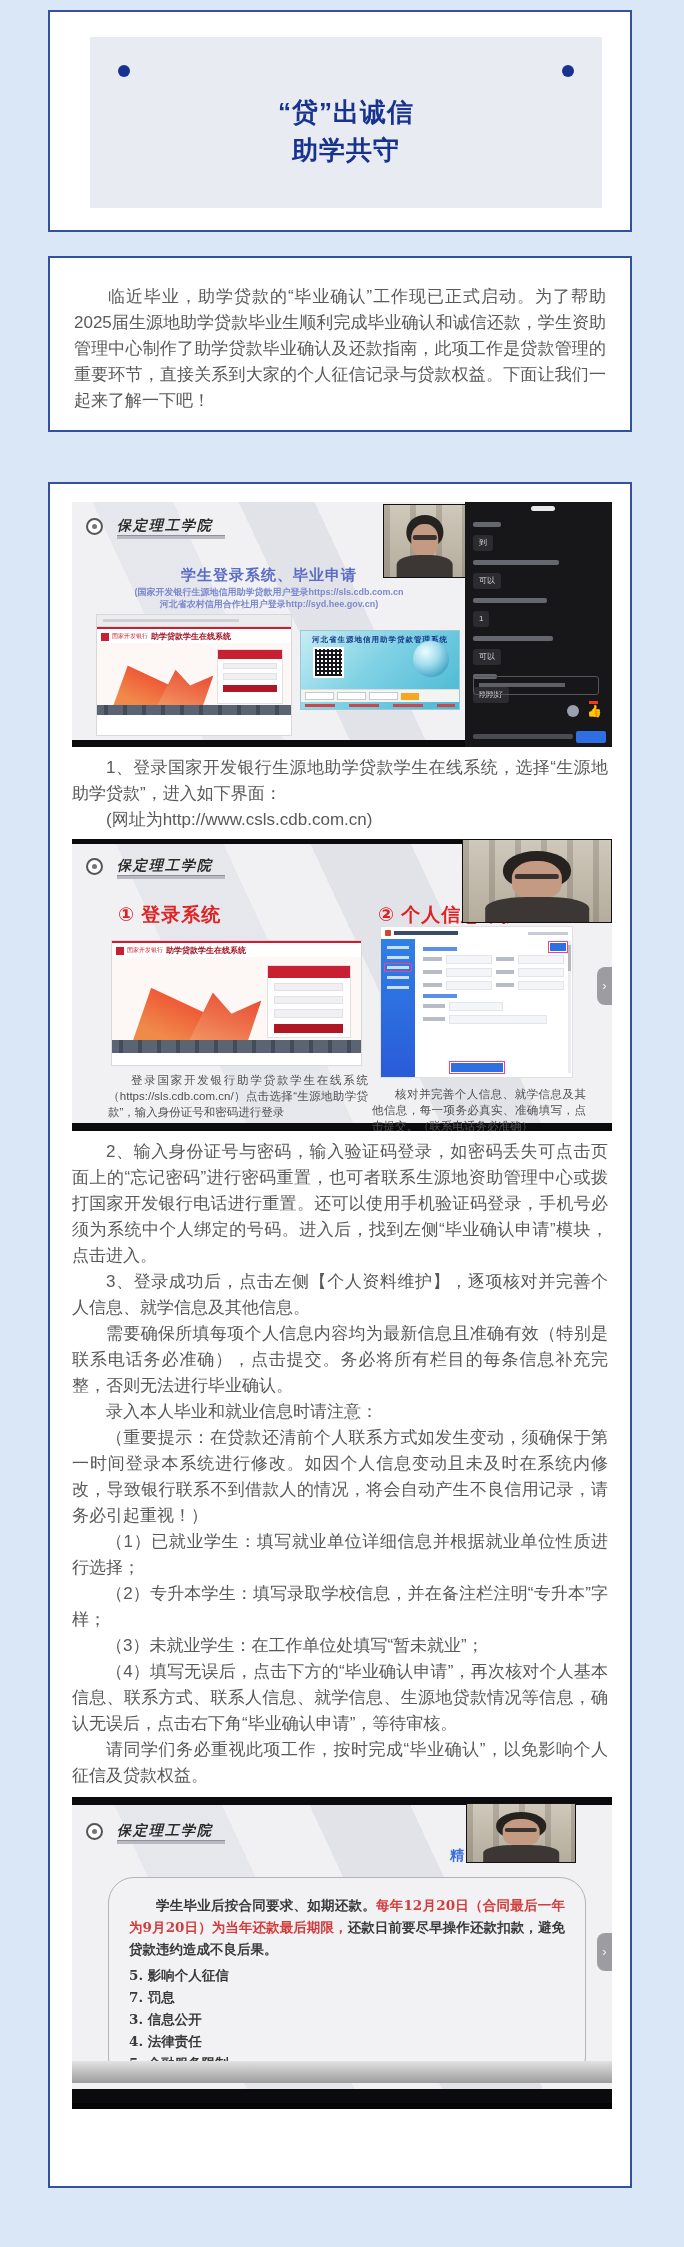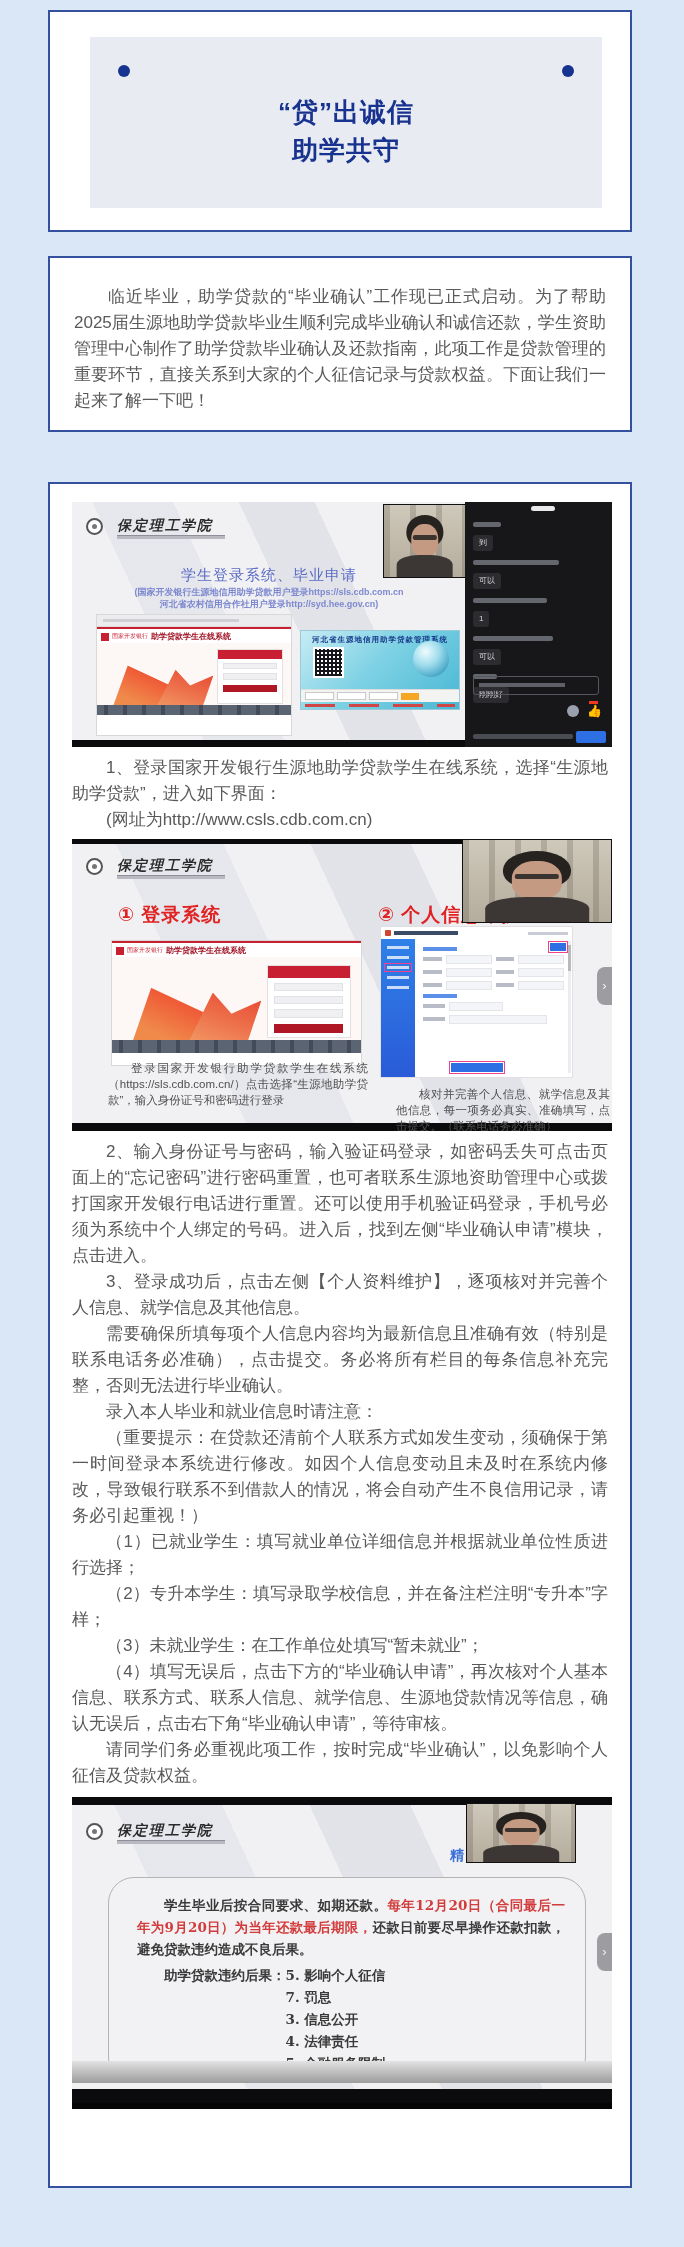--- a/index.html
+++ b/index.html
@@ -73,21 +73,21 @@
     background:#3c3734;border-radius:40% 40% 0 0;}
   .side-tab{
     position:absolute;right:0;width:15px;height:38px;background:#8e8e93;opacity:.85;
     border-radius:8px 0 0 8px;color:#f4f4f4;font-size:13px;line-height:38px;text-align:center;
   }
   
   #shot1{height:245px;}
   #shot1 .slide{left:0;top:0;width:394px;height:238px;}
   #shot1 .slide-title{
     position:absolute;left:0;right:0;top:64px;text-align:center;
-    color:#5b6cc4;font-weight:400;font-size:15px;letter-spacing:1px;
+    color:#5b6cc4;font-weight:700;font-size:15px;letter-spacing:1px;
   }
   #shot1 .slide-sub{
     position:absolute;left:0;right:0;top:84px;text-align:center;
     color:#7d89cf;font-weight:700;font-size:9px;line-height:12px;
   }
   .login-mini{position:absolute;background:#fff;border:1px solid #d8d8d8;box-sizing:border-box;overflow:hidden;}
   .lm-chrome{height:11px;background:#ececef;border-bottom:1px solid #dcdcdc;position:relative;}
   .lm-chrome::after{content:"";position:absolute;left:6px;top:4px;width:70%;height:3px;background:#cfcfd4;}
   .lm-redline{height:2px;background:#c91f33;}
   .lm-brand{display:flex;align-items:center;gap:3px;padding:2px 4px 1px 4px;}
@@ -159,21 +159,21 @@
     outline:1px solid #f0418c;outline-offset:1px;}
   .fm-topbtn{position:absolute;right:6px;top:16px;width:16px;height:8px;background:#2f6fe4;outline:1px solid #f0418c;outline-offset:1px;}
   .fm-scroll{position:absolute;right:1px;top:14px;bottom:4px;width:3px;background:#ececee;}
   .fm-scroll::after{content:"";position:absolute;top:4px;left:0;width:3px;height:26px;background:#b9b9bd;}
   
   #shot3{height:312px;margin-top:8px;}
   #shot3 .slide{left:0;top:8px;width:540px;height:284px;}
   .notice-panel{
     position:absolute;left:36px;top:72px;width:478px;height:206px;
     background:#f2f2f4;border:1px solid #b3b3b8;border-radius:26px;
-    padding:16px 20px 0 28px;box-sizing:border-box;
+    padding:16px 20px 0 20px;box-sizing:border-box;
     font-family:"DejaVu Serif","Liberation Serif",serif;
     color:#3a3a3a;font-size:13.5px;line-height:22px;
   }
   .np-para{text-align:justify;text-indent:2em;font-weight:700;}
   .np-red{color:#d23c3c;}
   .cq-row{display:flex;margin-top:4px;font-weight:700;}
   .cq-label{white-space:nowrap;text-indent:2em;}
   .cq-items div{white-space:nowrap;}
   .shot3-grad{position:absolute;left:0;right:0;bottom:6px;height:22px;
     background:linear-gradient(#e2e2e2,#9c9c9c);}
@@ -315,21 +315,21 @@
           <div class="lm-card">
             <div class="tabbar"></div>
             <div class="field"></div>
             <div class="field"></div>
             <div class="field"></div>
             <div class="btn"></div>
           </div>
           <div class="lm-city"></div>
         </div>
       </div>
-      <div class="caption" style="left:36px;top:216px;width:260px;">登录国家开发银行助学贷款学生在线系统（https://sls.cdb.com.cn/）点击选择“生源地助学贷款”，输入身份证号和密码进行登录</div>
+      <div class="caption" style="left:36px;top:228px;width:260px;">登录国家开发银行助学贷款学生在线系统（https://sls.cdb.com.cn/）点击选择“生源地助学贷款”，输入身份证号和密码进行登录</div>
 
       <div class="form-mini" style="left:308px;top:82px;width:193px;height:152px;">
         <div class="fm-head">
           <div class="fm-dot"></div>
           <div class="fm-title"></div>
           <div class="fm-right"></div>
         </div>
         <div class="fm-side">
           <i></i>
             <i></i>
@@ -364,21 +364,21 @@
             </div>
           <div class="fm-row">
               <div class="fm-lab"></div>
               <div class="fm-inp" style="width:96px;"></div>
             </div>
         </div>
         <div class="fm-topbtn"></div>
         <div class="fm-btn"></div>
         <div class="fm-scroll"></div>
       </div>
-      <div class="caption" style="left:300px;top:242px;width:214px;margin-left:24px;">核对并完善个人信息、就学信息及其他信息，每一项务必真实、准确填写，点击提交。（联系电话务必准确）</div>
+      <div class="caption" style="left:300px;top:242px;width:214px;">核对并完善个人信息、就学信息及其他信息，每一项务必真实、准确填写，点击提交。（联系电话务必准确）</div>
     </div>
 
     <div class="webcam" style="right:0;top:0;width:150px;height:84px;">
       <div class="wc-hair"></div>
         <div class="wc-head"></div>
         <div class="wc-glasses"></div>
         <div class="wc-body"></div>
     </div>
     <div class="side-tab" style="top:128px;">›</div>
   </div>
@@ -405,21 +405,20 @@
           <div class="logo-sub"></div>
         </div>
       </div>
       <div class="watermark" style="left:378px;top:42px;">精</div>
 
       <div class="notice-panel">
         <div class="np-para">
           <span>学生毕业后按合同要求、如期还款。</span><span class="np-red">每年12月20日（合同最后一年为9月20日）为当年还款最后期限，</span><span>还款日前要尽早操作还款扣款，避免贷款违约造成不良后果。</span>
         </div>
         <div class="cq-row">
-          <div class="cq-label">助学贷款违约后果：</div>
           <div class="cq-items">
             <div>5. 影响个人征信</div>
             <div>7. 罚息</div>
             <div>3. 信息公开</div>
             <div>4. 法律责任</div>
             <div>5. 金融服务限制</div>
           </div>
         </div>
       </div>
       <div class="shot3-grad"></div>

